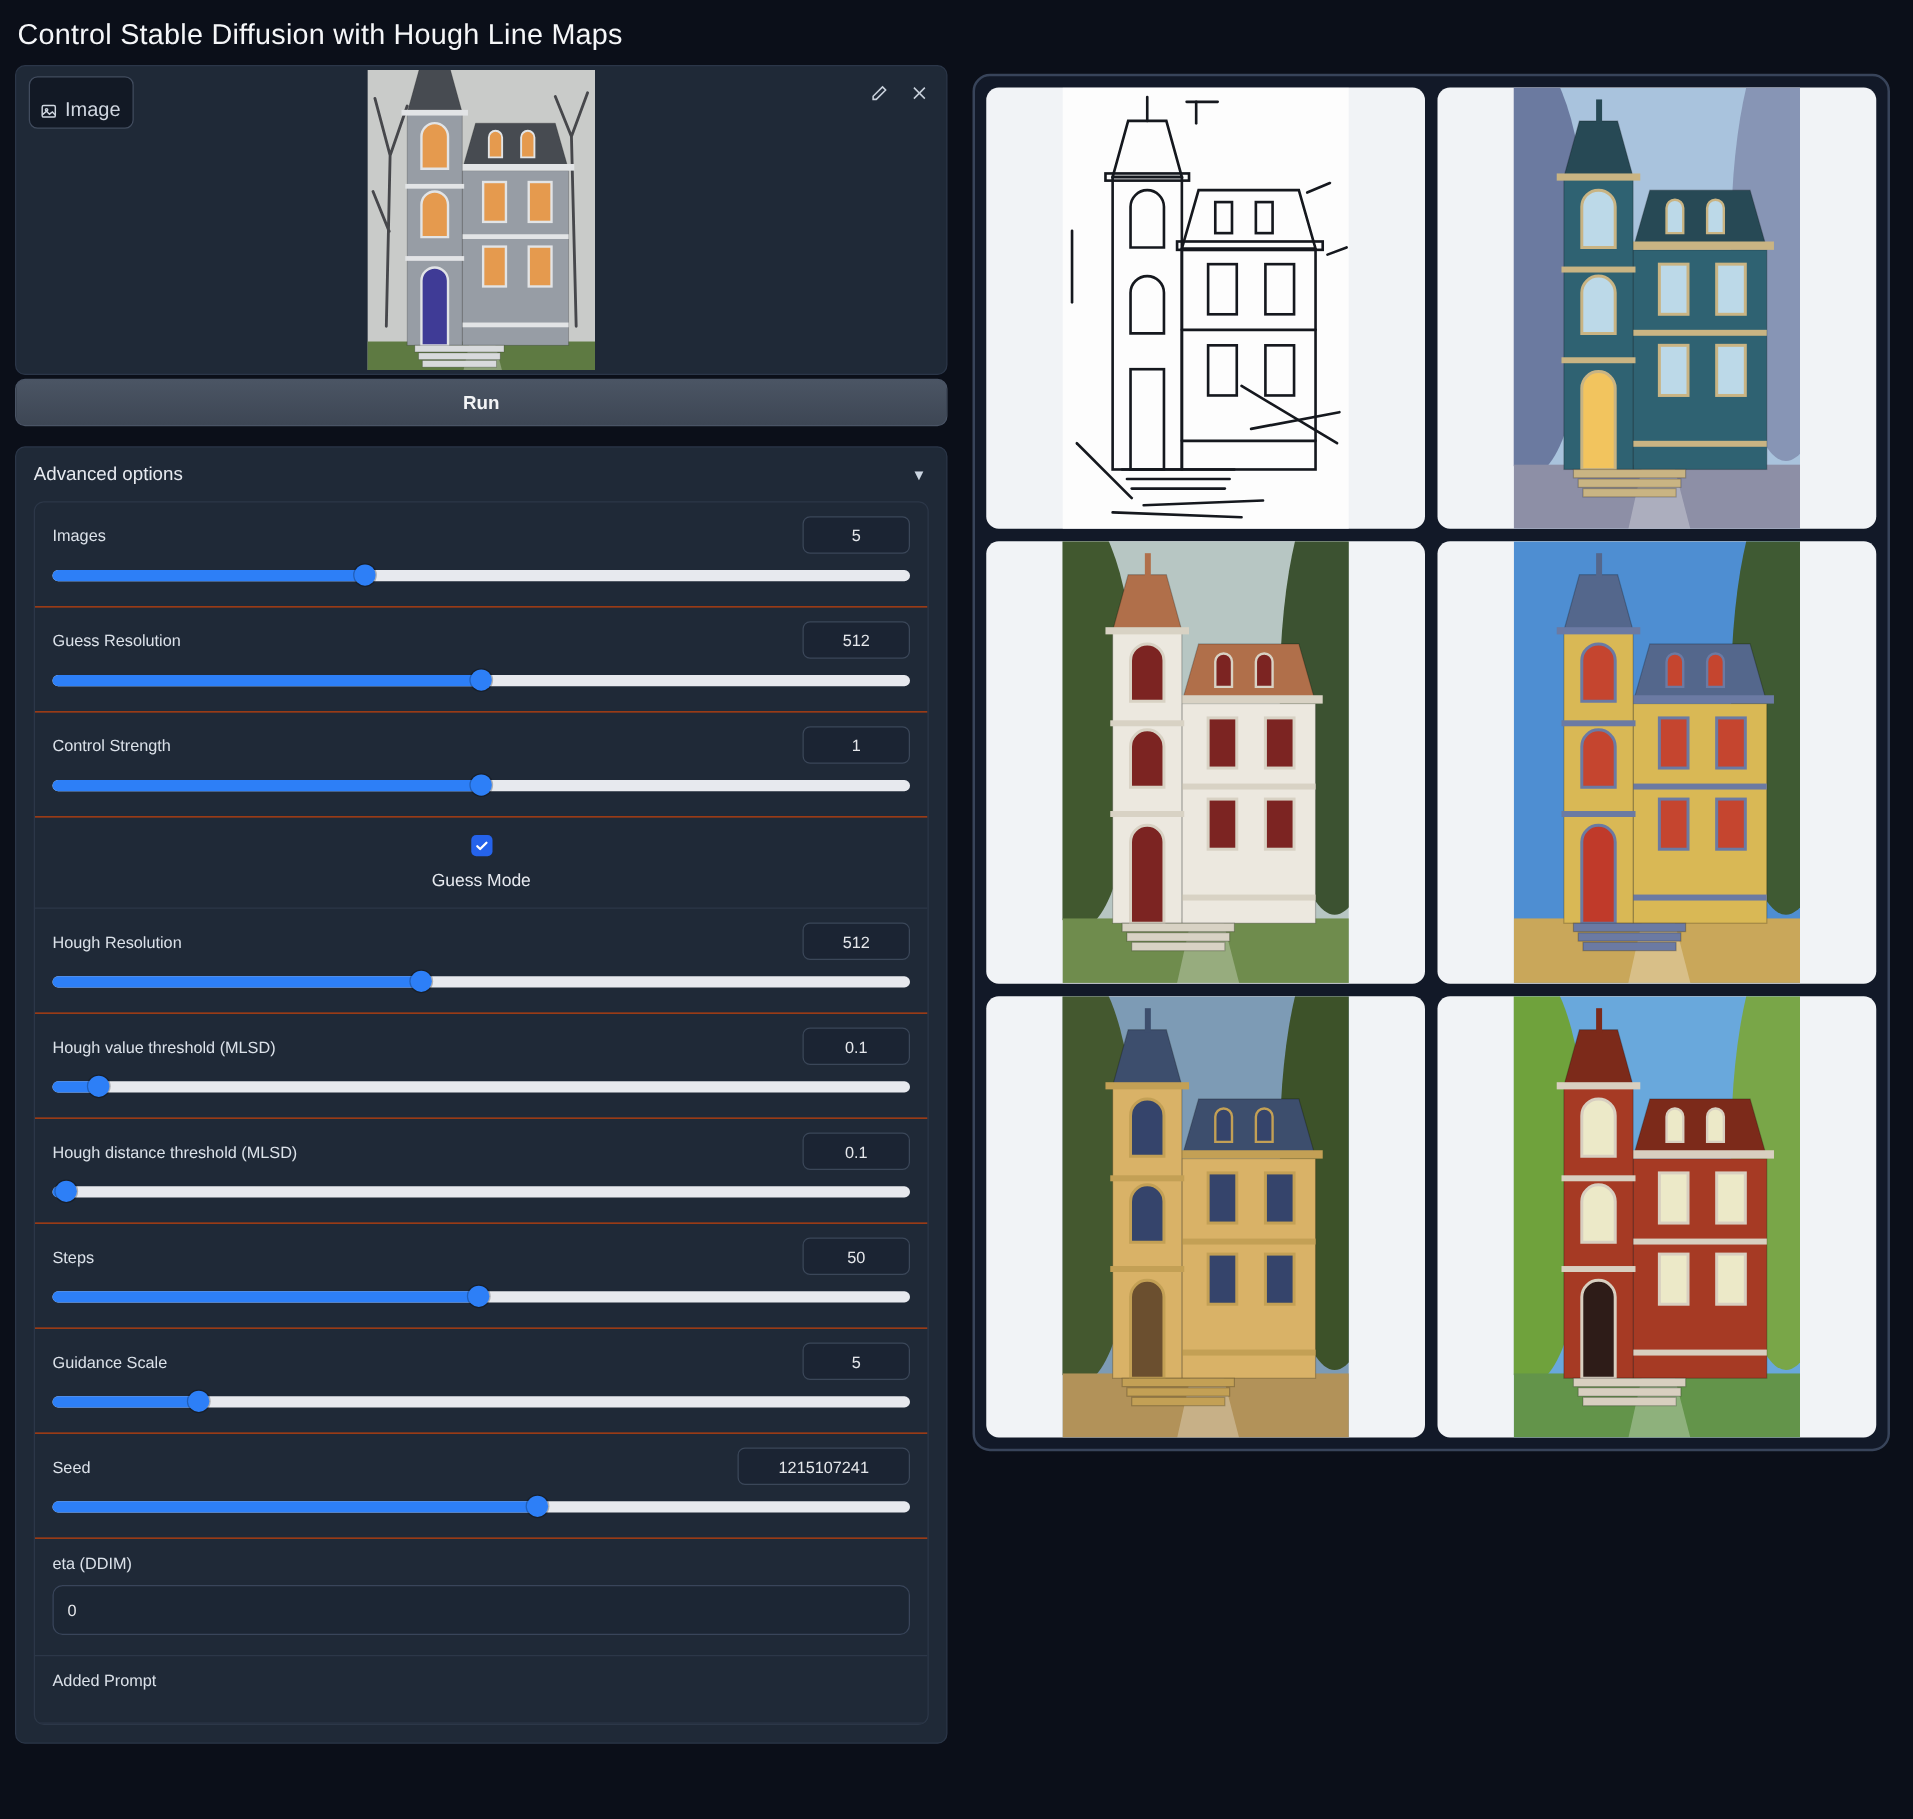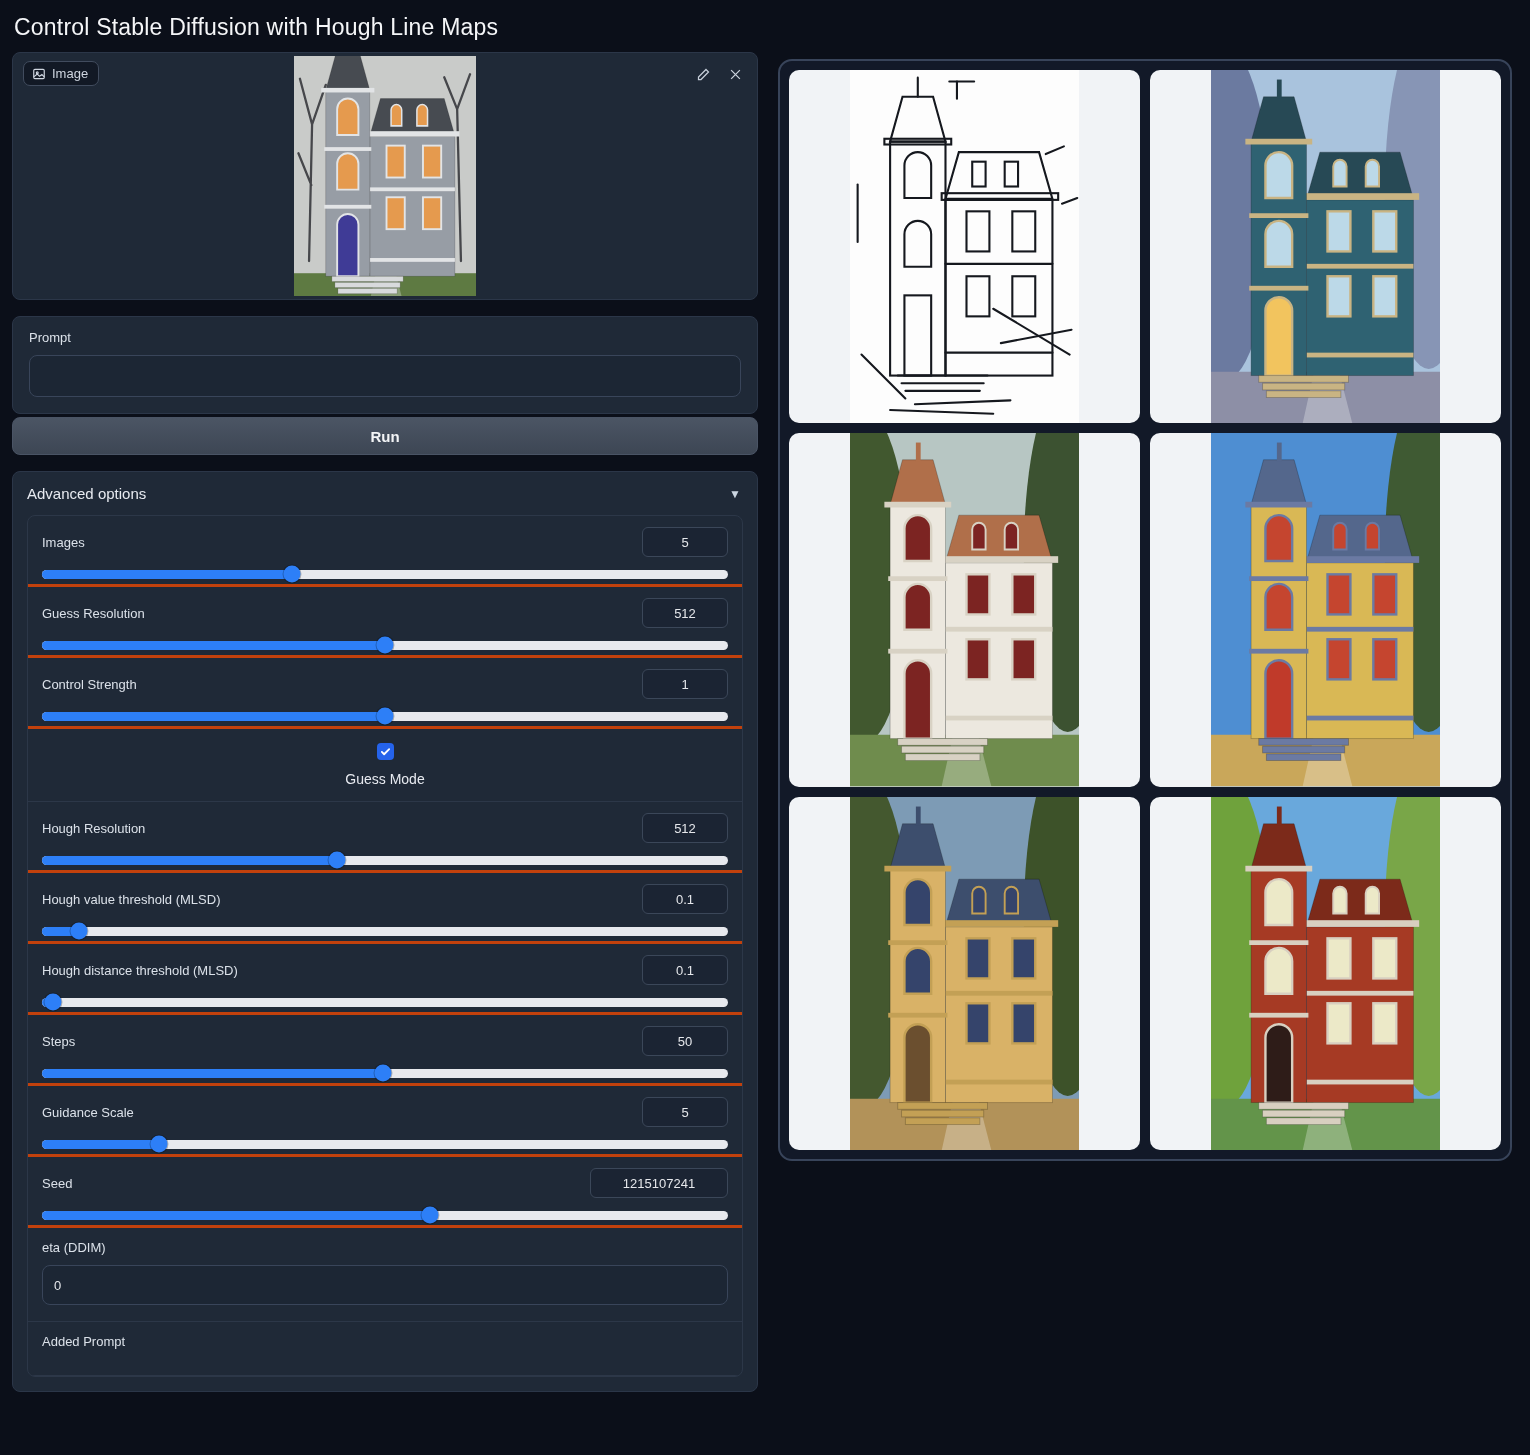--- a/index.html
+++ b/index.html
@@ -11,22 +11,22 @@
   .title{margin:14px 0 11px 14px;font-size:23px;font-weight:400;color:#f5f6f8;letter-spacing:.2px}
   .main{display:flex;gap:20px;padding:0 18px 0 12px;align-items:flex-start}
   .left{width:746px;flex:none}
   .right{flex:1;min-width:0}
 
   .block{background:#1f2937;border:1px solid #2b3648;border-radius:8px;box-sizing:border-box}
 
   
   .image-block{height:248px;position:relative;overflow:hidden}
   .badge{position:absolute;top:8px;left:10px;display:flex;align-items:center;gap:6px;
-    padding:4px 10px 4px 8px;background:rgba(15,20,32,.78);border:1px solid #414c5e;border-radius:7px;
-    color:#cfd6e0;font-size:13px;z-index:2}
+    padding:18px 10px 4px 8px;background:rgba(15,20,32,.78);border:1px solid #414c5e;border-radius:7px;
+    color:#cfd6e0;font-size:16px;z-index:2}
   .iconbtns{position:absolute;top:9px;right:10px;display:flex;gap:8px;z-index:2}
   .iconbtn{width:24px;height:24px;border-radius:5px;display:flex;align-items:center;justify-content:center;
     color:#c7cfda;background:transparent;border:none;cursor:pointer;padding:0}
   .photo-wrap{height:100%;display:flex;align-items:center;justify-content:center}
 
   
   .prompt-block{margin-top:16px;padding:13px 16px 16px}
   .lab{font-size:13px;color:#dbe1e9}
   .field-label{display:block;margin-bottom:10px}
   .gr-input{width:100%;box-sizing:border-box;background:#1c2634;border:1px solid #39455a;border-radius:8px;
@@ -37,21 +37,21 @@
   
   .run{margin-top:3px;width:100%;height:38px;border-radius:8px;border:1px solid #4a5465;
     background:linear-gradient(180deg,#4b5564,#3d4654);color:#f3f4f6;font-weight:700;font-size:15px;
     font-family:inherit;cursor:pointer;display:block}
 
   
   .advanced{margin-top:16px;padding:13px 14px 14px}
   .acc-head{display:flex;justify-content:space-between;align-items:center;color:#e7eaf0;font-size:15px;cursor:pointer}
   .acc-arrow{font-size:12px;color:#cbd5e1;margin-right:2px}
   .form{margin-top:13px;border:1px solid #2c3748;border-radius:8px;overflow:hidden;background:#1f2937}
-  .row{padding:11px 14px 0;border-bottom:3px solid #c2410c}
+  .row{padding:11px 14px 15px;border-bottom:1px solid #c2410c}
   .row:last-child{border-bottom:none}
   .row-head{display:flex;justify-content:space-between;align-items:center}
   .numbox{width:80px;height:26px;background:#1b2433;border:1px solid #3b4759;border-radius:6px;
     color:#e5e7eb;font-size:13px;text-align:center;font-family:inherit;outline:none;box-sizing:content-box}
   .numbox.wide{width:132px}
   .slider{position:relative;height:18px;margin-top:9px}
   .track{position:absolute;left:0;right:0;top:4px;height:9px;border-radius:5px;background:#e7e9ee;cursor:pointer}
   .fill{position:absolute;left:0;top:4px;height:9px;border-radius:5px 0 0 5px;background:#2d7ff7}
   .thumb{position:absolute;top:8px;width:17px;height:17px;border-radius:50%;background:#2d7ff7;
     transform:translate(-50%,-50%);cursor:grab;box-shadow:0 0 0 1px rgba(0,0,0,.25)}
@@ -127,24 +127,20 @@
             <path d="M57 134 L57 100 A14 14 0 0 1 85 100 L85 134 Z" fill="#e59a4e" stroke="#e2e4e6" stroke-width="2.5"></path>
             <path d="M57 206 L57 172 A14 14 0 0 1 85 172 L85 206 Z" fill="#e59a4e" stroke="#e2e4e6" stroke-width="2.5"></path>
             <path d="M57 320 L57 252 A14 14 0 0 1 85 252 L85 320 Z" fill="#3f3b96" stroke="#e2e4e6" stroke-width="2.5"></path>
             <rect x="50" y="320" width="94" height="7" fill="#d8dadc" stroke="rgba(0,0,0,.22)" stroke-width="1"></rect>
             <rect x="54" y="328" width="86" height="7" fill="#d8dadc" stroke="rgba(0,0,0,.22)" stroke-width="1"></rect>
             <rect x="58" y="336" width="78" height="7" fill="#d8dadc" stroke="rgba(0,0,0,.22)" stroke-width="1"></rect>
           </svg>
         </div>
     </div>
 
-    <div class="block prompt-block">
-      <label class="lab field-label">Prompt</label>
-      <textarea class="gr-input" rows="2" style=""></textarea>
-    </div>
 
     <button class="run">Run</button>
 
     <div class="block advanced">
       <div class="acc-head">
         <span>Advanced options</span>
         <span class="acc-arrow">▼</span>
       </div>
       <div class="form" id="adv-form">
           <div class="row">

